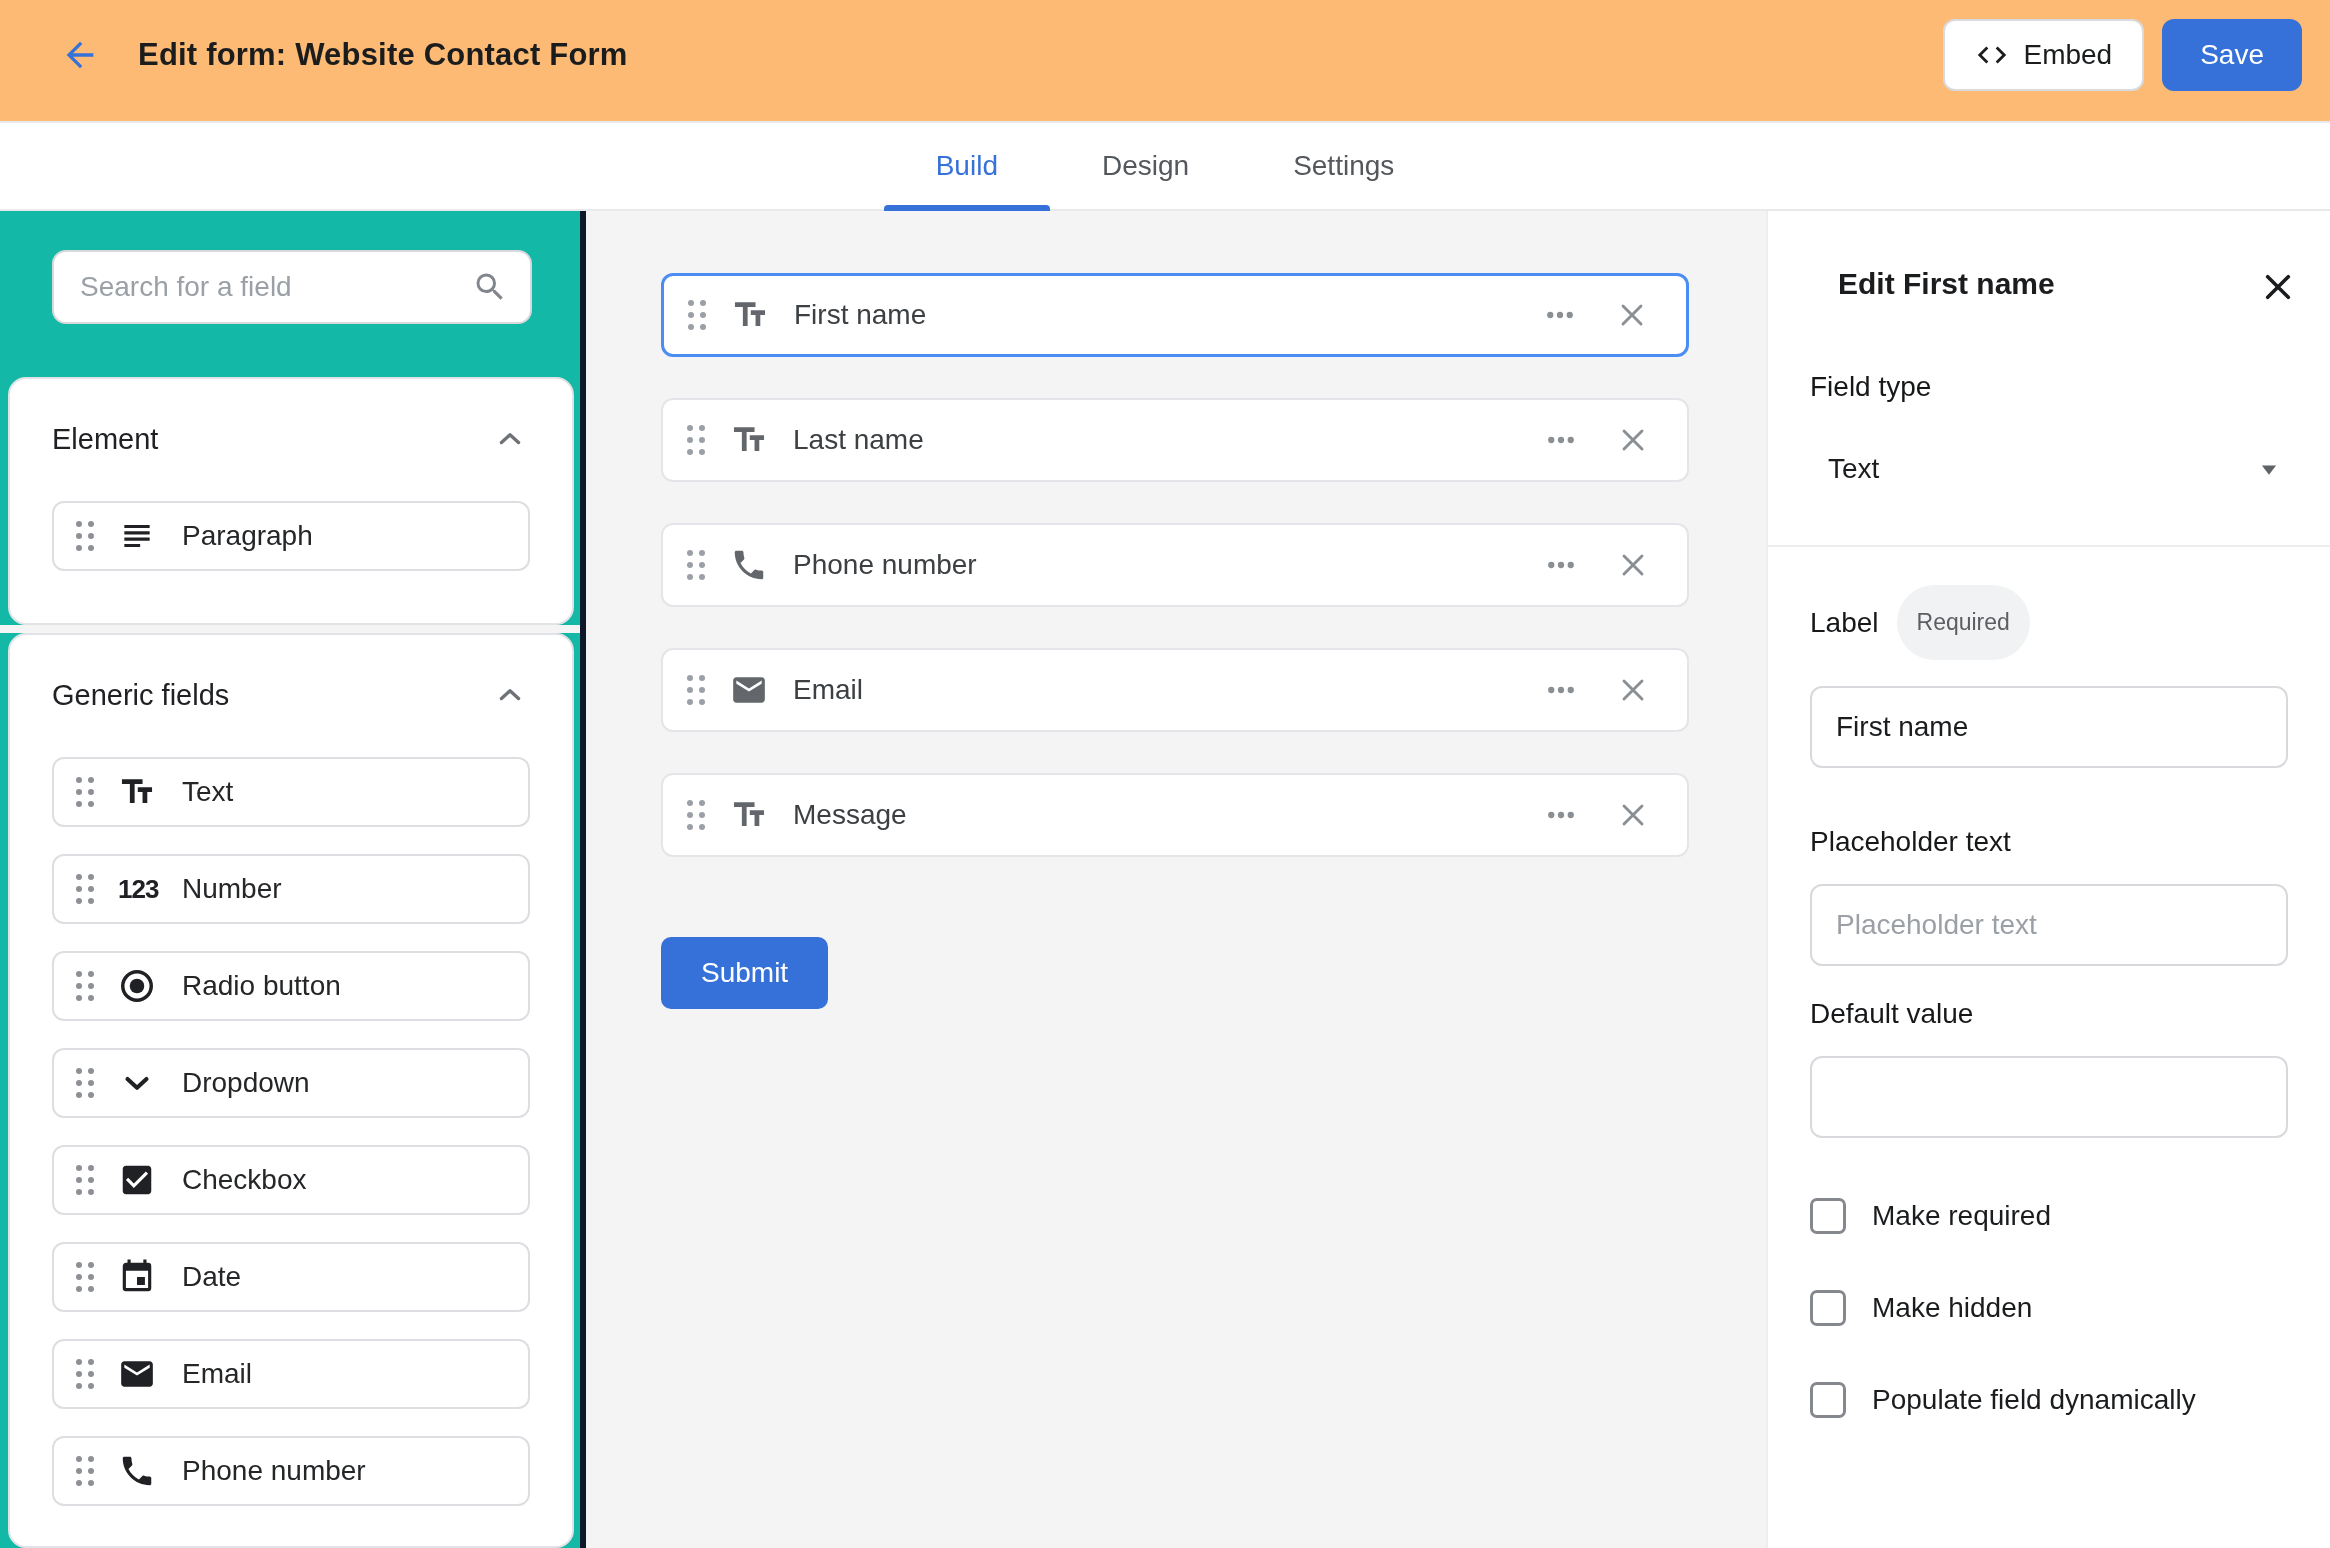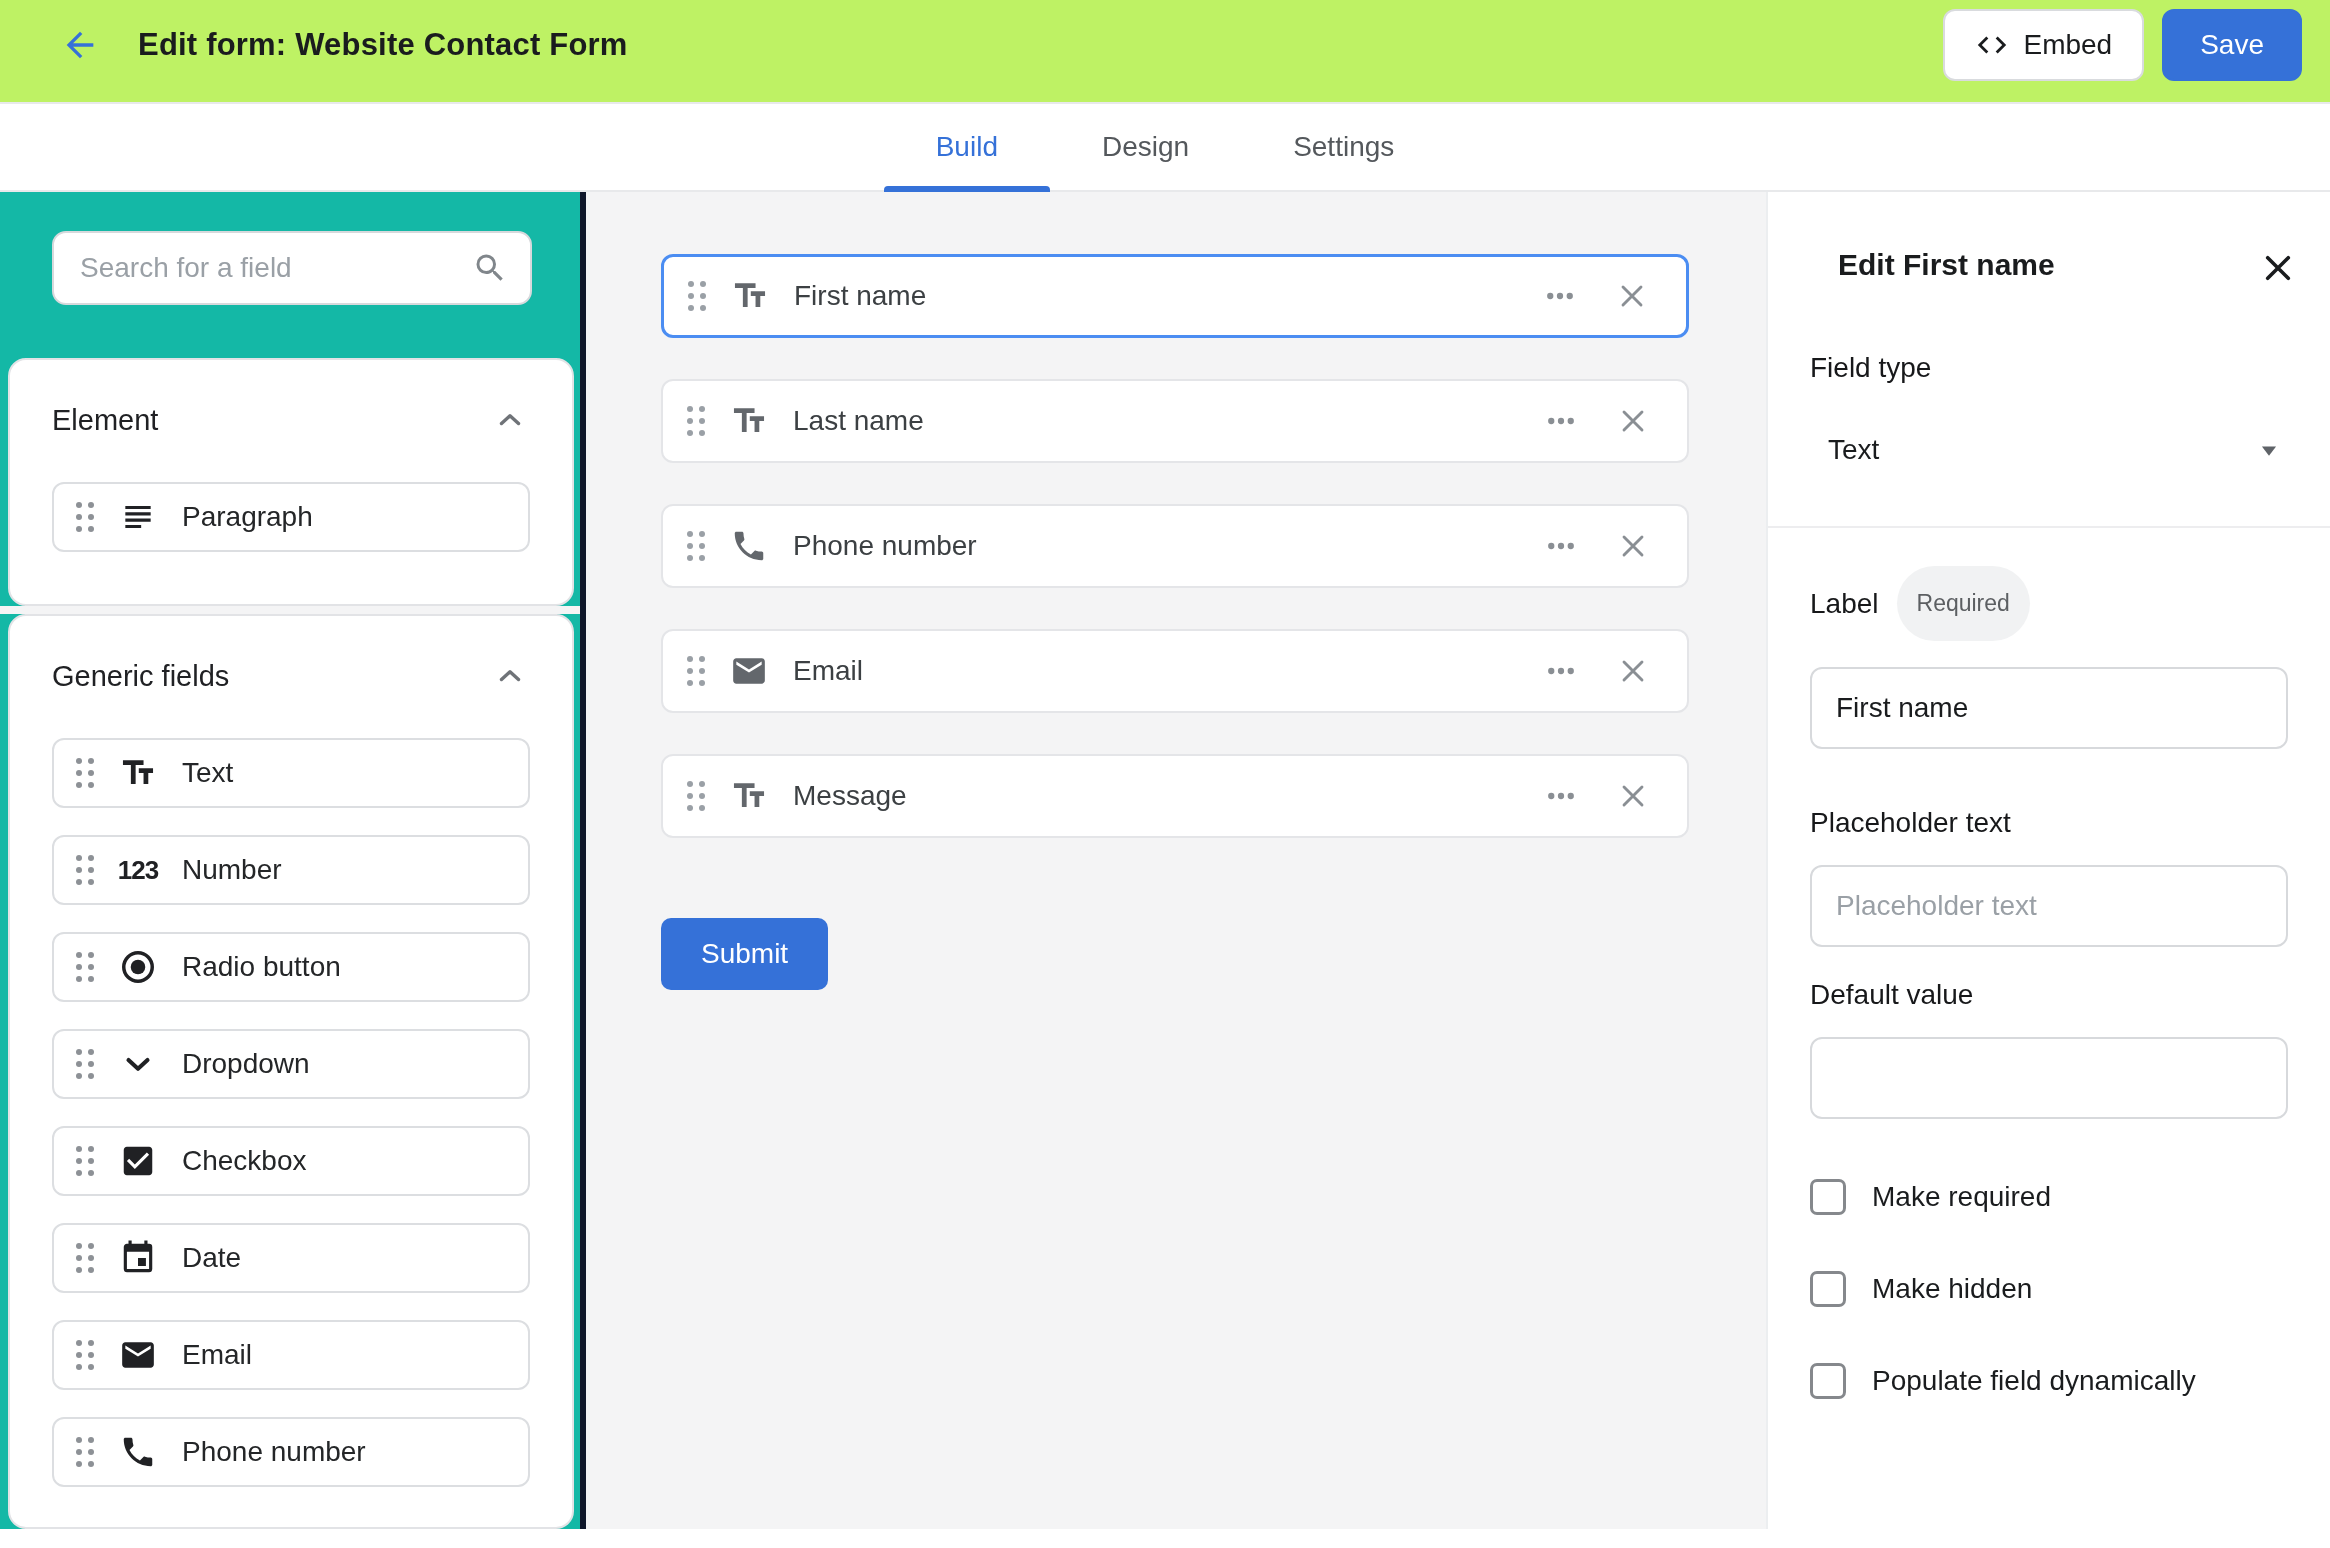--- a/index.html
+++ b/index.html
@@ -7,22 +7,22 @@
   body {
     font-family: "Liberation Sans", sans-serif;
     background: #ffffff;
     color: #1f2124;
     -webkit-font-smoothing: antialiased;
   }
   .app { position: relative; width: 2330px; height: 1548px; background: #fff; }
 
   
   .header {
-    height: 104px; display: flex; align-items: center;
-    padding: 0 28px 12px 56px; background: #bef264;
+    height: 123px; display: flex; align-items: center;
+    padding: 0 28px 12px 56px; background: #fdba74;
     border-bottom: 2px solid #e8e9eb;
   }
   .back-btn { width: 48px; height: 48px; border: none; background: transparent; cursor: pointer;
     display: flex; align-items: center; justify-content: center; color: #3571d8; }
   .back-btn svg { width: 40px; height: 40px; }
   .page-title { font-size: 31px; font-weight: 700; color: #1a1c1e; margin-left: 34px; letter-spacing: .2px; }
   .header-actions { margin-left: auto; display: flex; align-items: center; gap: 18px; }
   .btn { display: inline-flex; align-items: center; justify-content: center; gap: 14px;
     height: 72px; border-radius: 12px; font-size: 28px; font-family: inherit; cursor: pointer; }
   .btn-secondary { background: #fff; border: 2px solid #d9dbde; color: #1a1c1e; padding: 0 30px; }
@@ -64,21 +64,21 @@
   .collapse-btn svg { width: 34px; height: 34px; }
 
   .side-items { display: flex; flex-direction: column; gap: 27px; }
   .side-item { height: 70px; border: 2px solid #dcdee1; border-radius: 12px; background: #fff;
     display: flex; align-items: center; padding: 0 20px 0 22px; gap: 24px; cursor: grab; }
   .side-item .item-label { font-size: 28px; color: #242628; }
 
   .drag-dots { display: grid; grid-template-columns: repeat(2, 6px); grid-auto-rows: 6px; gap: 6px; flex: none; }
   .drag-dots i { width: 6px; height: 6px; border-radius: 50%; background: #8d9196; }
 
-  .s-icon { width: 40px; height: 40px; flex: none; display: flex; align-items: center; justify-content: center; color: #202124; }
+  .s-icon { width: 40px; height: 40px; flex: none; display: flex; align-items: center; color: #202124; }
   .s-icon svg { width: 38px; height: 38px; }
   .num-glyph { font-size: 26px; font-weight: 700; letter-spacing: -1px; color: #202124; }
 
   
   .field-rows { display: flex; flex-direction: column; gap: 41px; width: 1028px; }
   .field-row { height: 84px; background: #fff; border: 2px solid #e4e5e8; border-radius: 12px;
     display: flex; align-items: center; padding: 0 30px 0 24px; gap: 24px; cursor: pointer; }
   .field-row.selected { border: 3px solid #4b8df2; }
   .field-row .f-icon { width: 40px; height: 40px; display: flex; align-items: center; justify-content: center; color: #63676c; flex: none; }
   .field-row .f-icon svg { width: 38px; height: 38px; }

